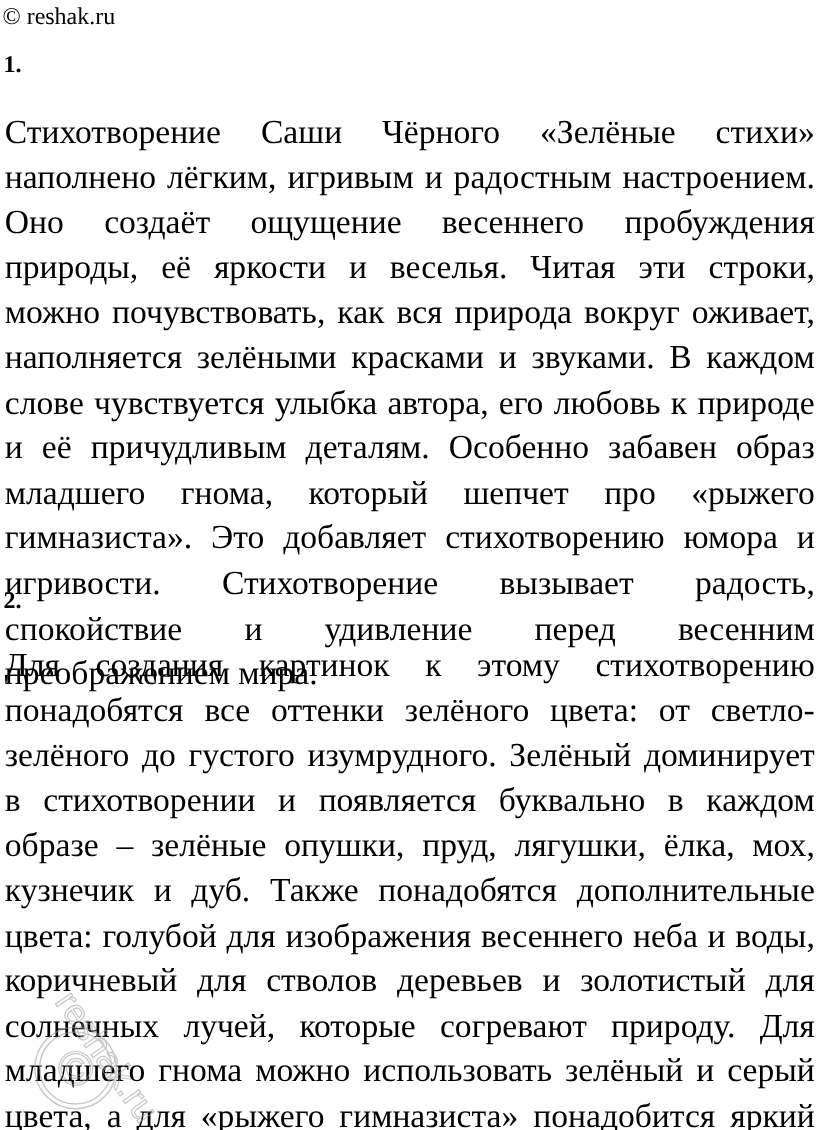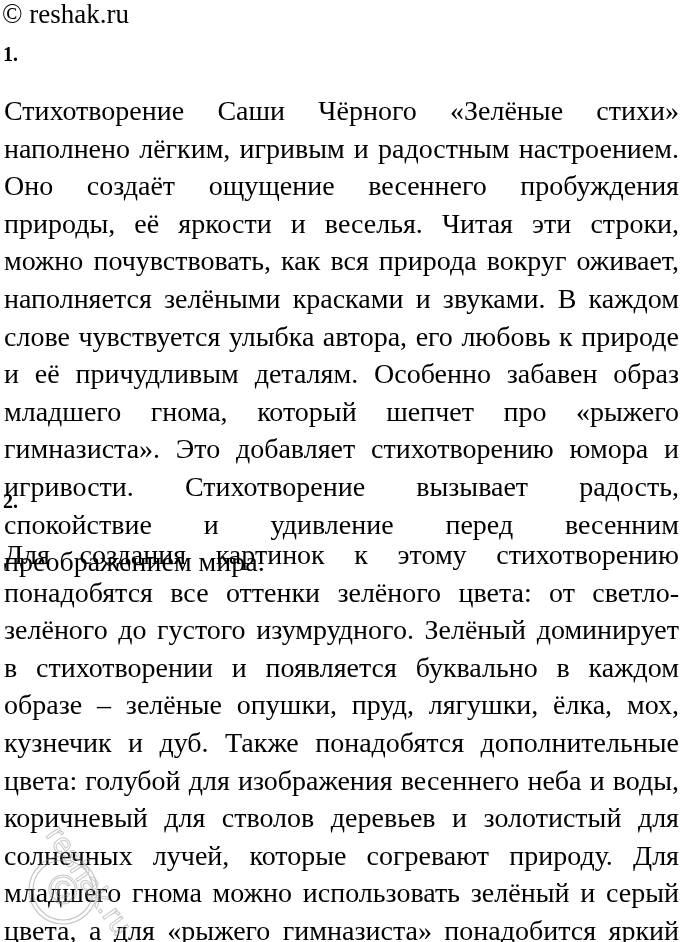--- a/index.html
+++ b/index.html
@@ -24,21 +24,21 @@
     display: flex;
     justify-content: space-between;
     align-items: center;
   }
   .header-title {
     font-weight: bold;
     font-size: 20px;
     letter-spacing: -0.2px;
   }
   .header-copy {
-    font-size: 27px;
+    font-size: 20px;
   }
   .section-number {
     position: absolute;
     left: 3px;
     font-weight: bold;
     font-size: 20px;
   }
   .paragraph {
     position: absolute;
     left: 4px;

